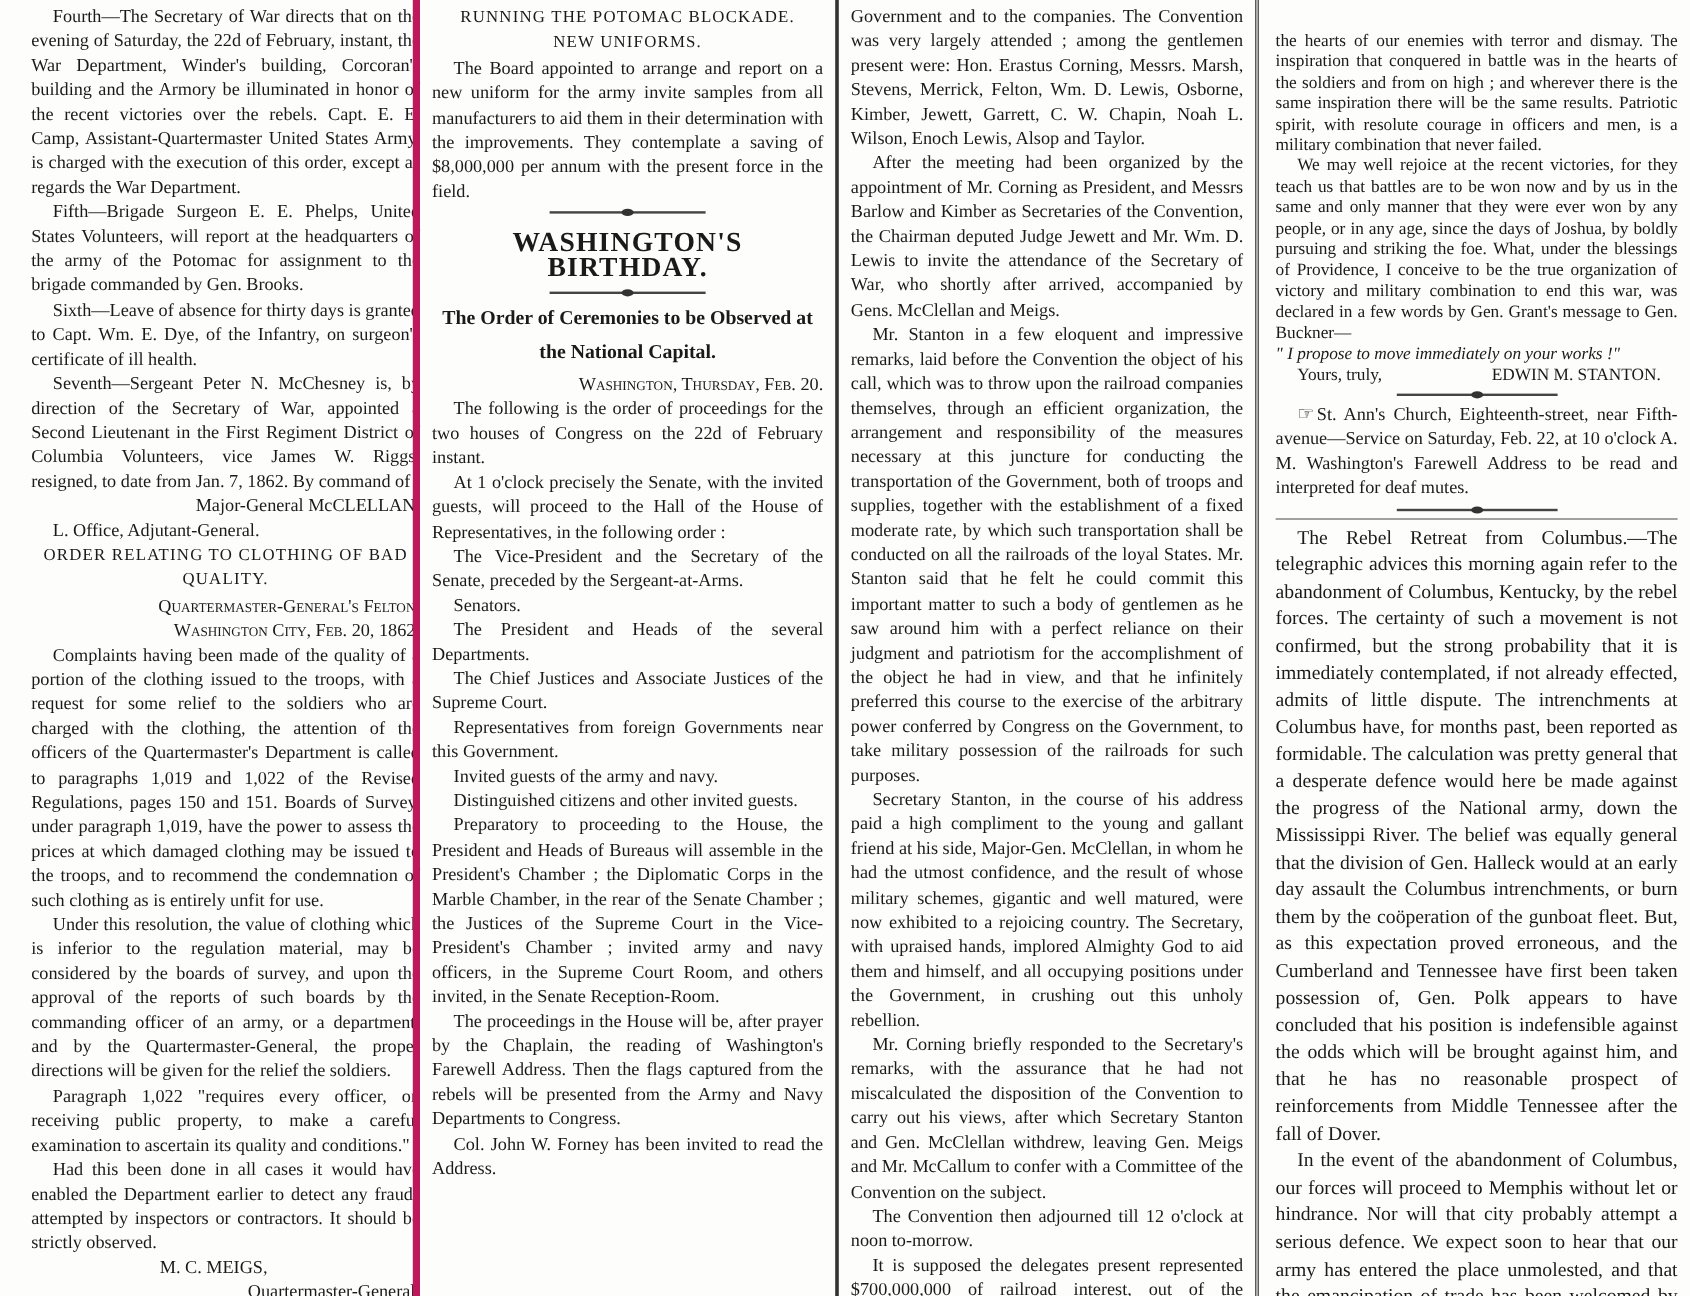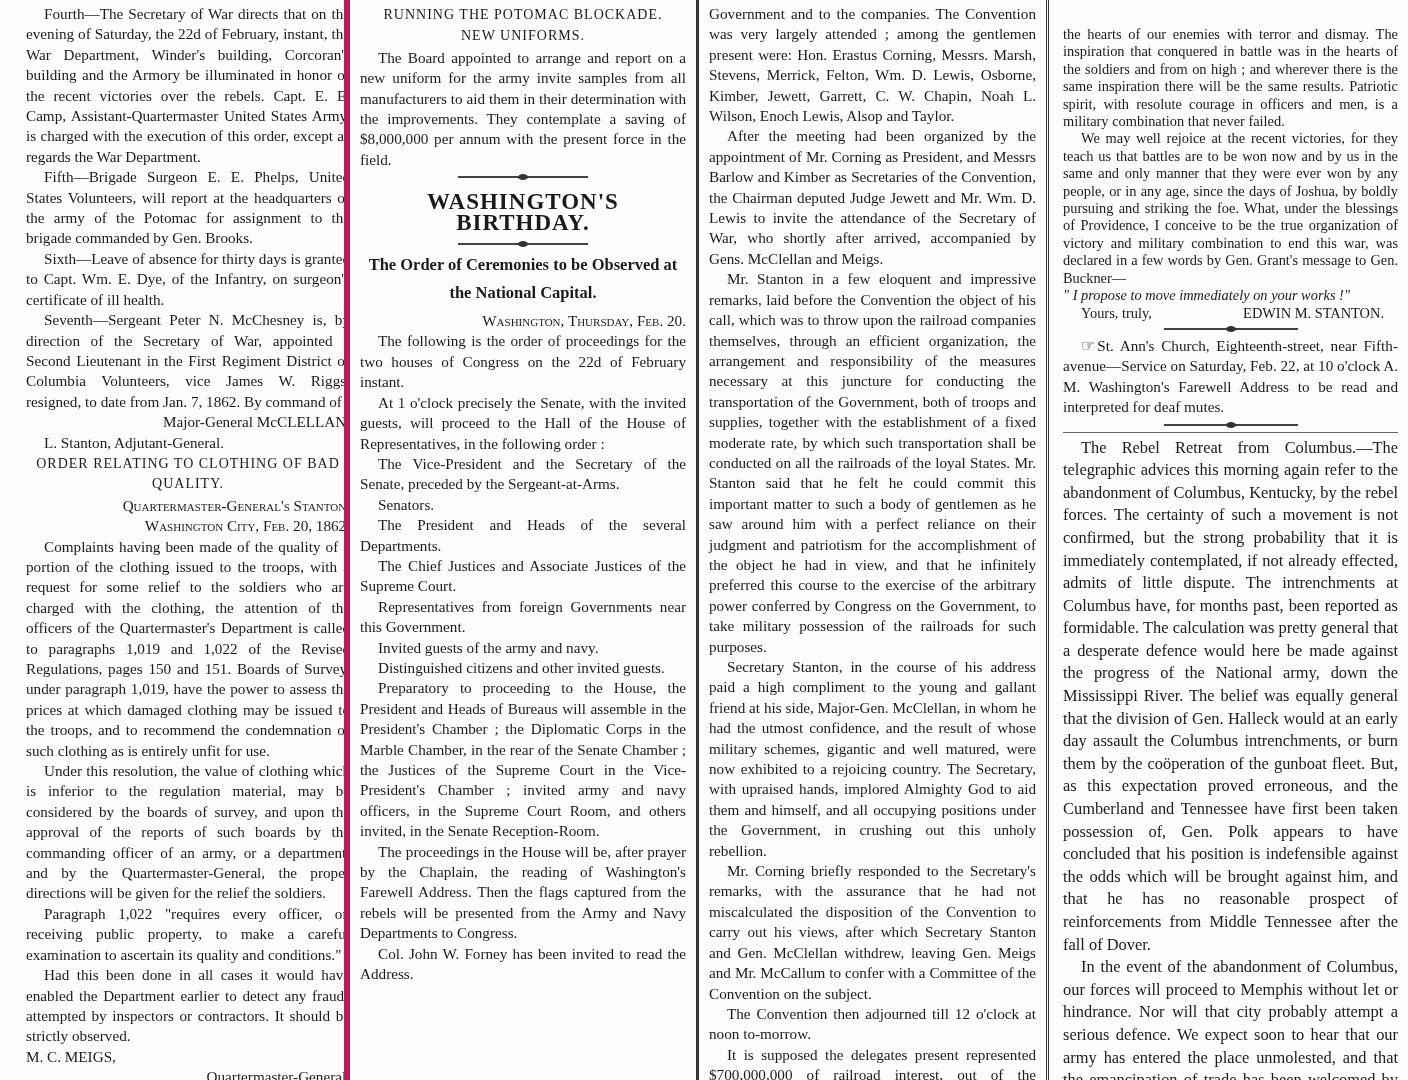--- a/index.html
+++ b/index.html
@@ -22,21 +22,21 @@
   .col4 { left: 1046px; width: 362px; border-left: 3px double #333; padding-left: 14px; }
   p { margin: 0; text-indent: 18px; }
   p.noindent { text-indent: 0; }
   .sc { font-variant: small-caps; }
   .it { font-style: italic; }
   .sub {
     text-align: center; font-variant: small-caps; letter-spacing: 1px;
     font-size: 14px; margin: 1px 0; text-indent: 0;
   }
   .right { text-align: right; text-indent: 0; }
-  .sig { text-align: left; padding-right: 20px; text-indent: 0; }
+  .sig { text-align: center; padding-right: 20px; text-indent: 0; }
   .big-head {
     text-align: center; font-weight: bold; font-size: 23px;
     letter-spacing: 1px; margin: 14px 0 10px; text-indent: 0;
     font-family: "Liberation Serif", serif;
   }
   .deck {
     text-align: center; font-weight: bold; font-size: 16.5px;
     line-height: 28px; text-indent: 0; margin: 4px 0;
   }
   .rule {
@@ -56,23 +56,23 @@
 <body>
 
 <div class="page">
 
   <div class="col col1">
     <p>Fourth—The Secretary of War directs that on the evening of Saturday, the 22d of February, instant, the War Department, Winder's building, Corcoran's building and the Armory be illuminated in honor of the recent victories over the rebels. Capt. E. E. Camp, Assistant-Quartermaster United States Army, is charged with the execution of this order, except as regards the War Department.</p>
     <p>Fifth—Brigade Surgeon E. E. Phelps, United States Volunteers, will report at the headquarters of the army of the Potomac for assignment to the brigade commanded by Gen. Brooks.</p>
     <p>Sixth—Leave of absence for thirty days is granted to Capt. Wm. E. Dye, of the Infantry, on surgeon's certificate of ill health.</p>
     <p>Seventh—Sergeant Peter N. McChesney is, by direction of the Secretary of War, appointed a Second Lieutenant in the First Regiment District of Columbia Volunteers, vice James W. Riggs, resigned, to date from Jan. 7, 1862. By command of</p>
     <p class="right">Major-General McCLELLAN.</p>
-    <p>L. Stanton, Adjutant-General.</p>
+    <p>L. Office, Adjutant-General.</p>
     <p class="sub">ORDER RELATING TO CLOTHING OF BAD QUALITY.</p>
-    <p class="right sc">Quartermaster-General's Stanton,</p>
+    <p class="right sc">Quartermaster-General's Felton,</p>
     <p class="right sc">Washington City, Feb. 20, 1862.</p>
     <p>Complaints having been made of the quality of a portion of the clothing issued to the troops, with a request for some relief to the soldiers who are charged with the clothing, the attention of the officers of the Quartermaster's Department is called to paragraphs 1,019 and 1,022 of the Revised Regulations, pages 150 and 151. Boards of Survey, under paragraph 1,019, have the power to assess the prices at which damaged clothing may be issued to the troops, and to recommend the condemnation of such clothing as is entirely unfit for use.</p>
     <p>Under this resolution, the value of clothing which is inferior to the regulation material, may be considered by the boards of survey, and upon the approval of the reports of such boards by the commanding officer of an army, or a department, and by the Quartermaster-General, the proper directions will be given for the relief the soldiers.</p>
     <p>Paragraph 1,022 "requires every officer, on receiving public property, to make a careful examination to ascertain its quality and conditions."</p>
     <p>Had this been done in all cases it would have enabled the Department earlier to detect any frauds attempted by inspectors or contractors. It should be strictly observed.</p>
     <p class="sig">M. C. MEIGS,</p>
     <p class="right">Quartermaster-General.</p>
 
   </div>
 

